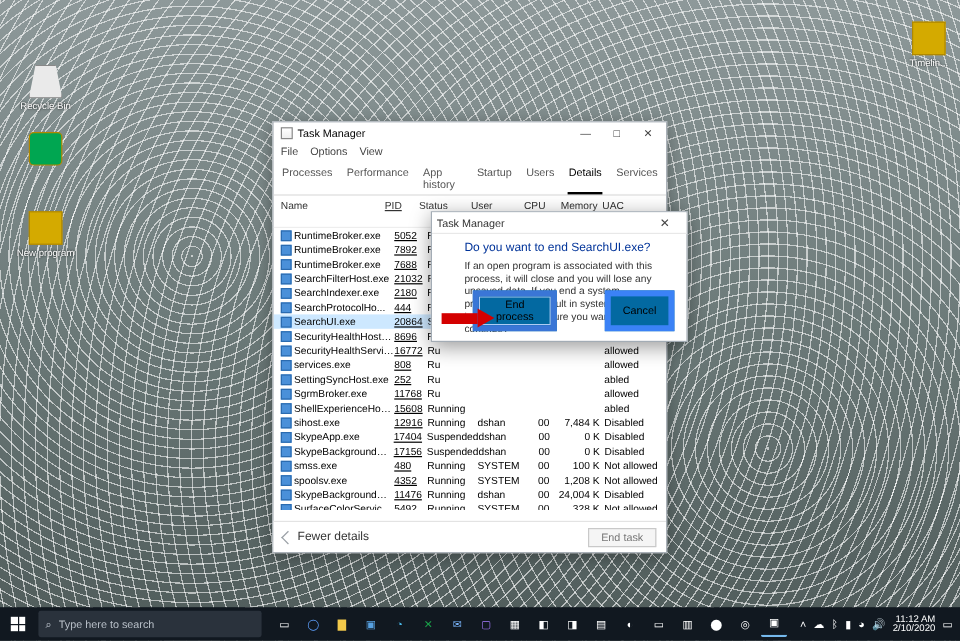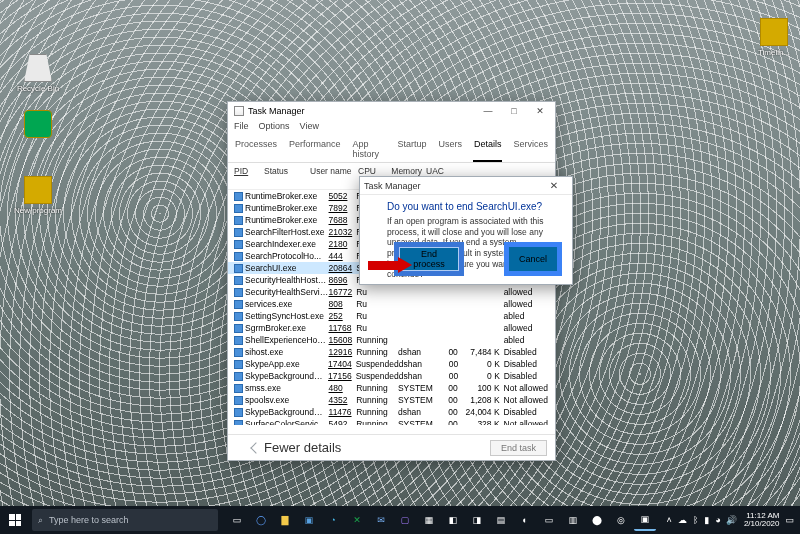--- a/index.html
+++ b/index.html
@@ -36,21 +36,21 @@
   .row.sel { background:#cde8ff; }
   .c-name{width:92px;overflow:hidden;text-overflow:ellipsis;}
   .c-pid{width:30px;padding-right:4px;text-decoration:underline;}
   .c-status{width:46px;}
   .c-user{width:44px;}
   .c-cpu{width:22px;text-align:right;}
   .c-mem{width:46px;text-align:right;}
   .c-uac{width:54px;padding-left:4px;overflow:hidden;}
   .tm-footer{position:absolute;left:0;right:0;bottom:0;height:26px;display:flex;align-items:center;
     padding:0 8px;border-top:1px solid #e3e3e3;background:#fff;justify-content:space-between;}
-  .fewer{font-size:13px;color:#333;display:flex;align-items:center;gap:4px;margin-left:16px;}
+  .fewer{font-size:10px;color:#333;display:flex;align-items:center;gap:4px;}
   .endtask{font-size:9px;padding:2px 10px;border:1px solid #c9c9c9;background:#f5f5f5;color:#777;}
   
   .dlg { position:absolute; left:359px; top:176px; width:214px; height:109px;
     background:#fff; border:1px solid #a3acb5; box-shadow:0 4px 16px rgba(0,0,0,.4); z-index:5;}
   .dlg-title{height:18px;background:#fff;border-bottom:1px solid #e8e8e8;display:flex;align-items:center;
     padding:0 4px;font-size:9px;color:#333;}
   .dlg-title .x{margin-left:auto;width:28px;text-align:center;color:#444;font-size:10px;}
   .dlg-body{padding:6px 27px;}
   .dlg-h{color:#003399;font-size:10px;margin-bottom:4px;}
   .dlg-txt{color:#333;font-size:8.5px;line-height:1.25;}
@@ -113,20 +113,21 @@
     <div class="tab">Processes</div>
     <div class="tab">Performance</div>
     <div class="tab">App history</div>
     <div class="tab">Startup</div>
     <div class="tab">Users</div>
     <div class="tab active">Details</div>
     <div class="tab">Services</div>
   </div>
   <div class="grid">
     <div class="cols">
+      <div class="c-name">Name</div>
       <div class="c-pid">PID</div>
       <div class="c-status">Status</div>
       <div class="c-user">User name</div>
       <div class="c-cpu">CPU</div>
       <div class="c-mem">Memory (ac...</div>
       <div class="c-uac">UAC virtualizat...</div>
     </div>
     <div class="rows" id="rows">
         <div class="row">
           <span class="ico"></span>

